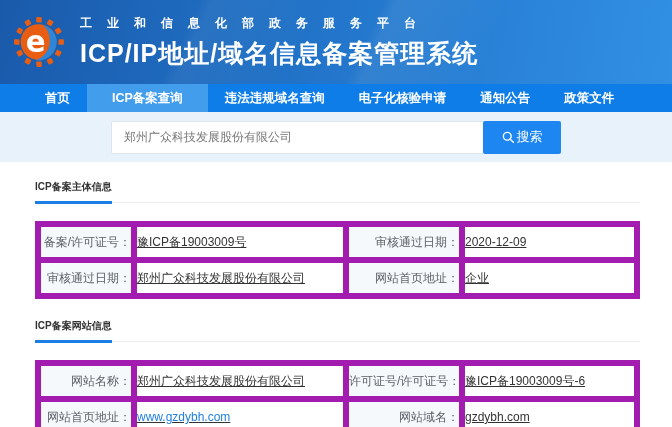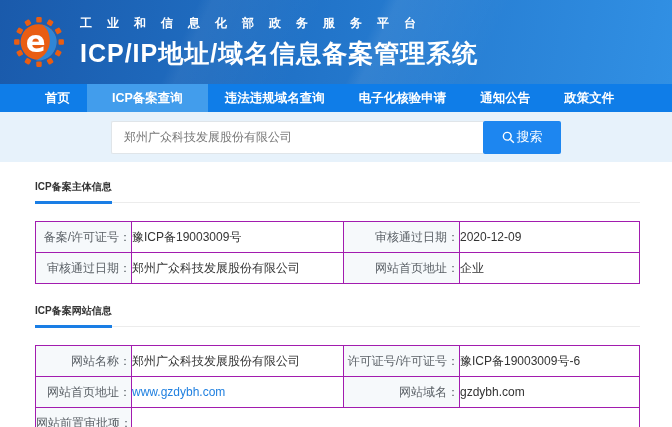--- a/index.html
+++ b/index.html
@@ -48,23 +48,23 @@
     font-family:"Liberation Sans","DejaVu Sans",sans-serif;
   }
   
   .content { padding:0 32px 0 35px; }
   .sec-head { margin-top:14px; border-bottom:1px solid #ececec; }
   .sec-title {
     display:inline-block; font-size:10px; font-weight:bold; color:#333;
     padding-bottom:7px; border-bottom:3px solid #1a7ee5; margin-bottom:-2px;
   }
   table.info { width:100%; border-collapse:collapse; table-layout:fixed; margin-top:18px; }
-  table.info td { border:1px solid #a21caf; height:30px; font-size:12px; padding:0; overflow:hidden; }
+  table.info td { border:6px solid #a21caf; height:30px; font-size:12px; padding:0; overflow:hidden; }
   td.lbl { background:#f6f9fb; color:#5b6167; text-align:right; padding-right:10px; white-space:nowrap; }
-  td.val { color:#333; text-align:left; padding-left:14px; white-space:nowrap; }
+  td.val { color:#333; text-align:left; padding-left:14px; white-space:nowrap;text-decoration:underline; }
   a.link { color:#2080e0; text-decoration:none; }
 </style>
 </head>
 <body>
 
 <div class="header">
   <svg class="logo" viewBox="0 0 48 48">
     <g fill="#e95d12">
       <rect x="21.5" y="1" width="5" height="5" rx="1"></rect>
       <rect x="21.5" y="1" width="5" height="5" rx="1" transform="rotate(30 24 24)"></rect>

